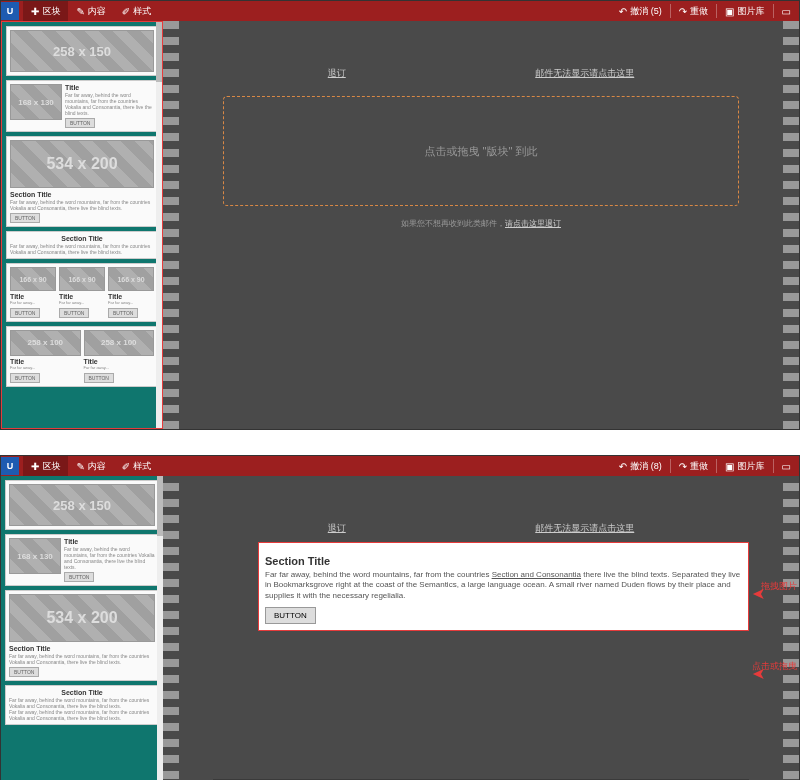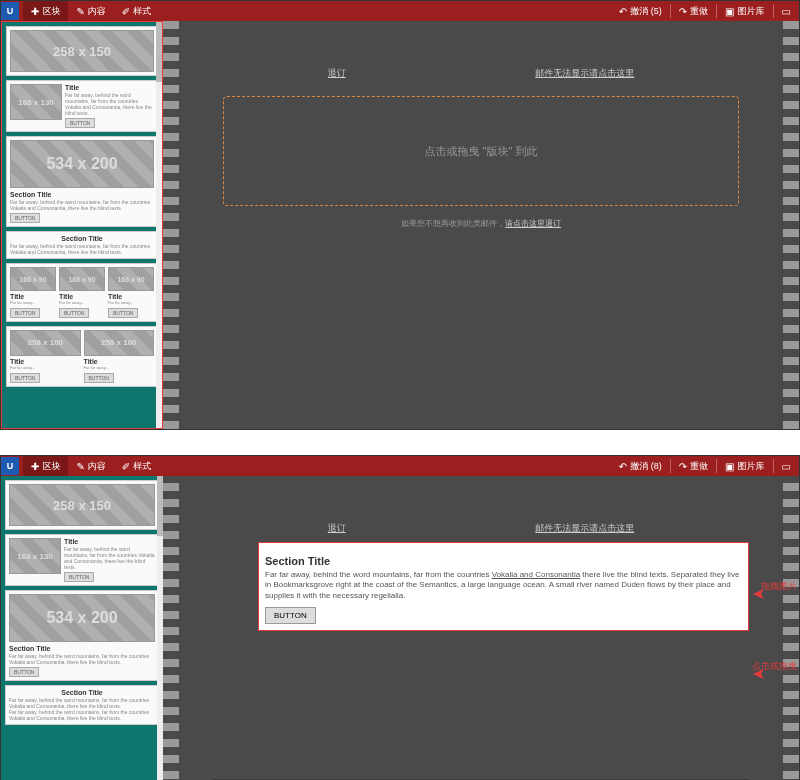--- a/index.html
+++ b/index.html
@@ -222,21 +222,21 @@
     <div class="canvas">
       <div class="zigzag l"></div>
       <div class="zigzag r"></div>
       <div class="cv-inner">
         <div class="topnav">
           <a>退订</a>
           <a>邮件无法显示请点击这里</a>
         </div>
         <div class="selblock">
           <div class="st">Section Title</div>
-          <div class="tx"><span>Far far away, behind the word mountains, far from the countries </span><u>Vokalia and Consonantia</u><span> there live the blind texts. Separated they live in Bookmarksgrove right at the coast of the Semantics, a large language ocean. A small river named Duden flows by their place and supplies it with the necessary regelialia.</span></div>
+          <div class="tx"><span>Far far away, behind the word mountains, far from the countries </span><u>Section and Consonantia</u><span> there live the blind texts. Separated they live in Bookmarksgrove right at the coast of the Semantics, a large language ocean. A small river named Duden flows by their place and supplies it with the necessary regelialia.</span></div>
           <span class="btn-g">BUTTON</span>
         </div>
         <div class="bottombar"></div>
 
       </div>
       <div class="arrow" style="right:34px;top:108px">➤</div>
       <div class="anno" style="right:-48px;top:104px;right:2px">拖拽图片</div>
       <div class="arrow" style="right:34px;top:188px">➤</div>
       <div class="anno" style="right:2px;top:184px">点击或拖曳</div>
     </div>

